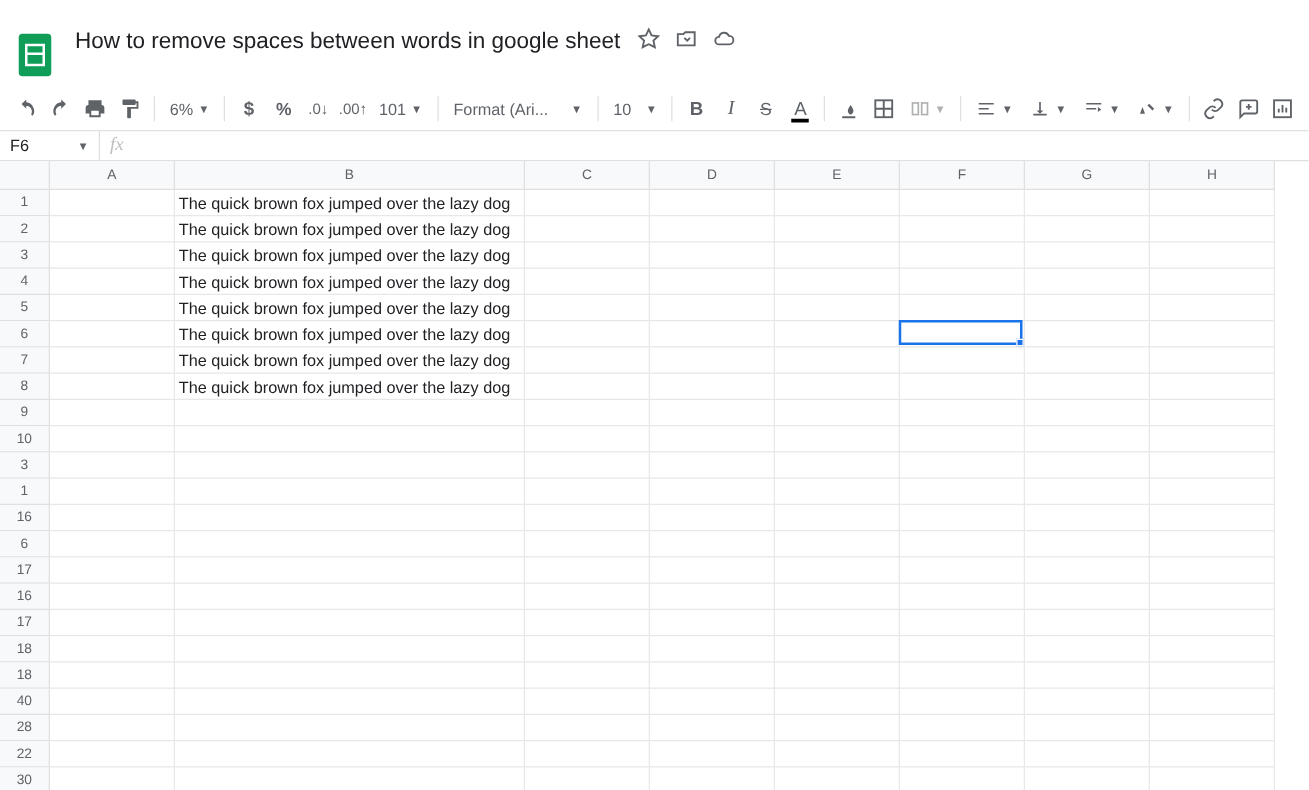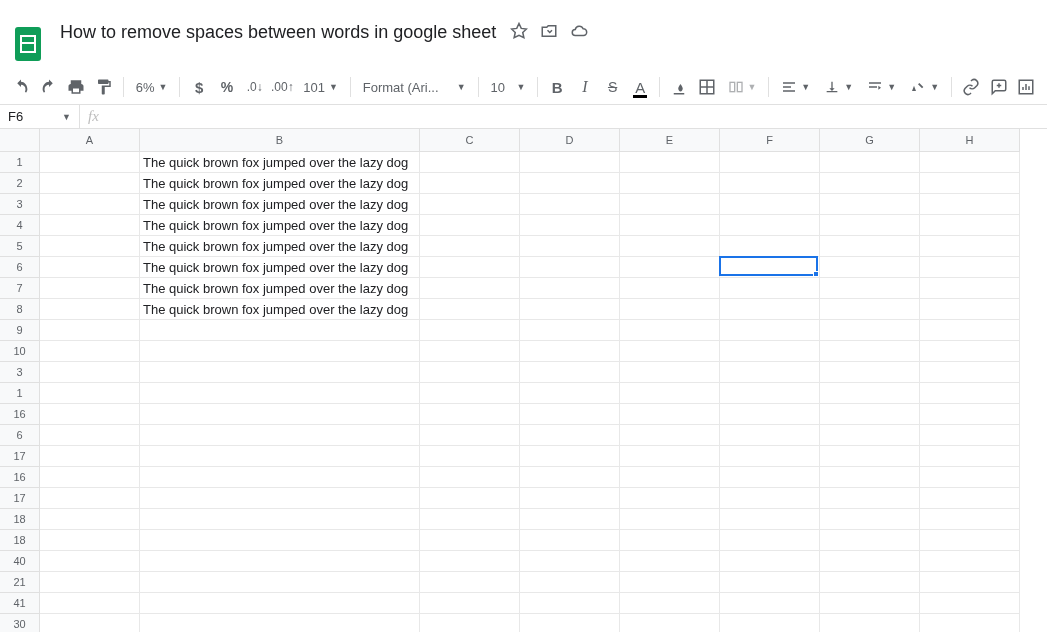--- a/index.html
+++ b/index.html
@@ -209,22 +209,22 @@
         <div class="row-h">3</div>
         <div class="row-h">1</div>
         <div class="row-h">16</div>
         <div class="row-h">6</div>
         <div class="row-h">17</div>
         <div class="row-h">16</div>
         <div class="row-h">17</div>
         <div class="row-h">18</div>
         <div class="row-h">18</div>
         <div class="row-h">40</div>
-        <div class="row-h">21</div>
-        <div class="row-h">41</div>
+        <div class="row-h">28</div>
+        <div class="row-h">22</div>
         <div class="row-h">30</div>
       </div>
   </div>
   <div style="flex:1">
     <div class="col-headers" id="col-headers">
         <div class="col-h" style="width: 100px;">A</div>
         <div class="col-h" style="width: 280px;">B</div>
         <div class="col-h" style="width: 100px;">C</div>
         <div class="col-h" style="width: 100px;">D</div>
         <div class="col-h" style="width: 100px;">E</div>

